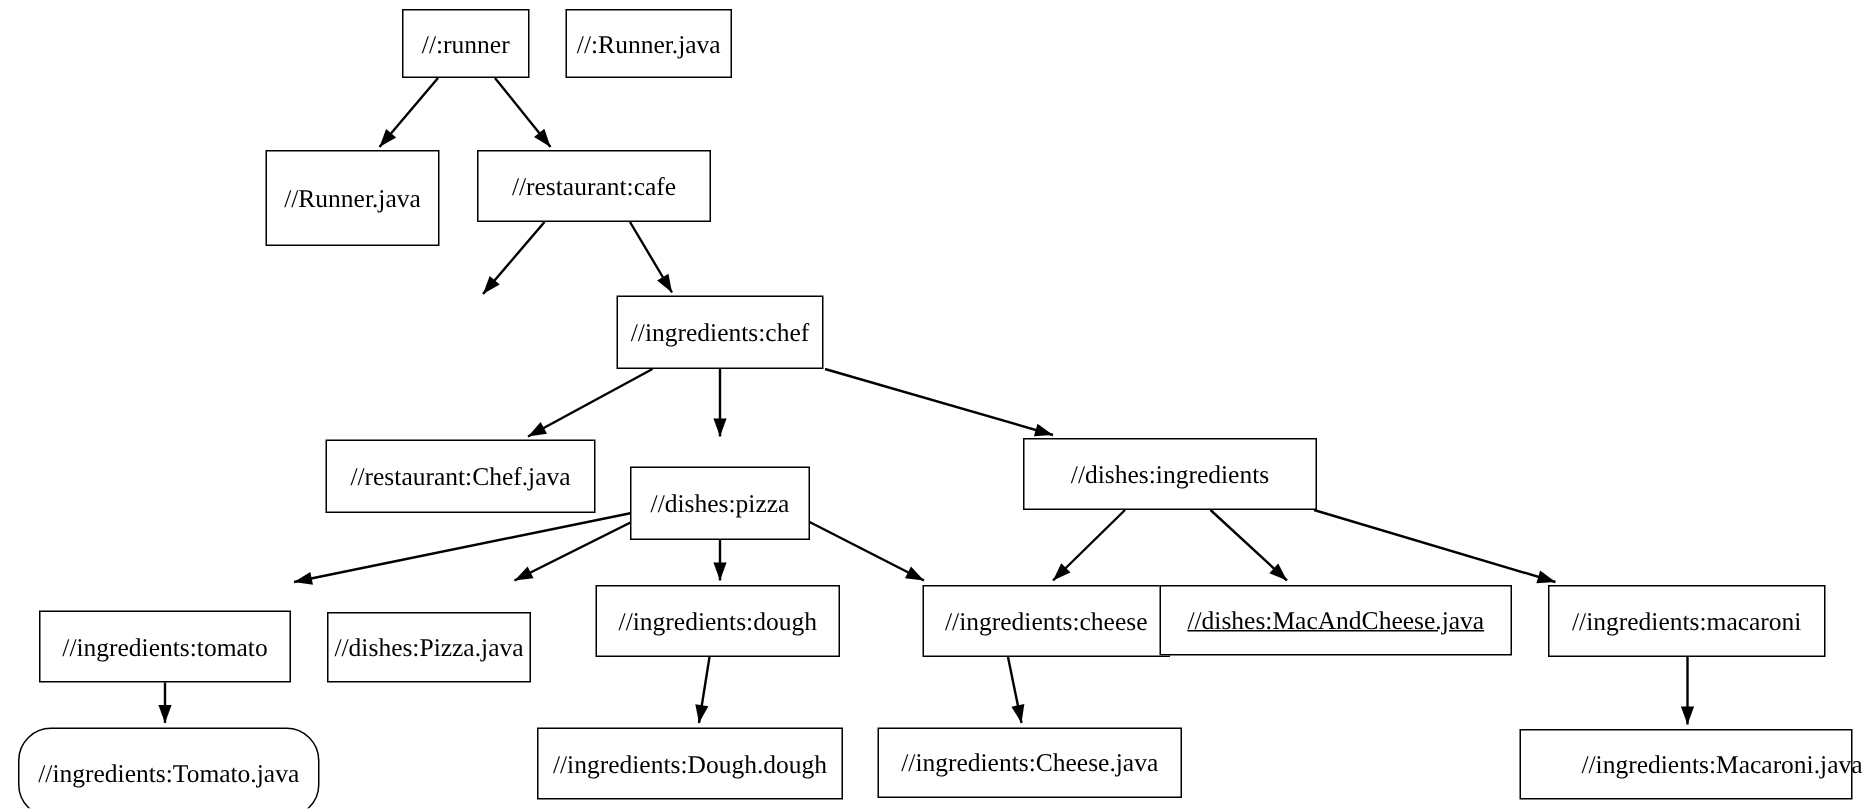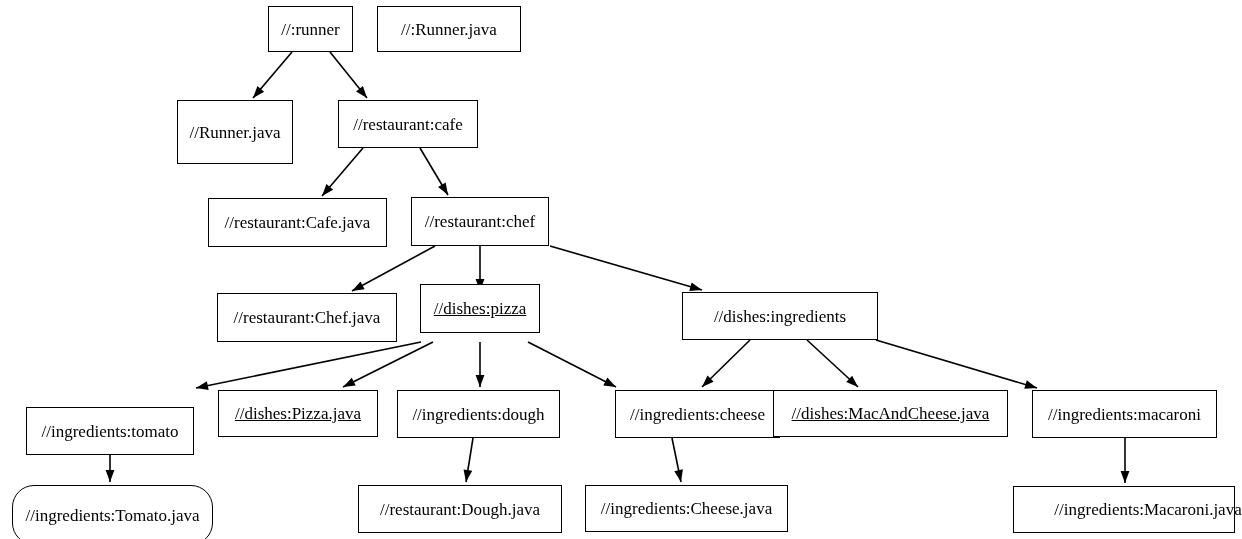--- a/index.html
+++ b/index.html
@@ -25,30 +25,30 @@
     color: #000000;
     display: flex;
     align-items: center;
     justify-content: center;
     font-size: 17px;
     line-height: 1;
     white-space: nowrap;
   }
   
   #n0  { left: 268px;  top: 6px;   width: 85px;  height: 46px; }
-  #n1  { left: 377px;  top: 6px;   width: 144px; height: 46px; }
+  #n1  { left: 377px;  top: 6px;   width: 111px; height: 46px; }
   #n2  { left: 177px;  top: 100px; width: 116px; height: 64px; }
-  #n3  { left: 318px;  top: 100px; width: 140px; height: 48px; margin-left: 20px; }
+  #n3  { left: 318px;  top: 100px; width: 156px; height: 48px; }
   #n4  { left: 208px;  top: 198px; width: 179px; height: 49px; }
   #n5  { left: 411px;  top: 197px; width: 138px; height: 49px; }
   #n6  { left: 217px;  top: 293px; width: 180px; height: 49px; }
-  #n7  { left: 420px;  top: 284px; width: 120px; height: 49px; text-decoration: underline; }
+  #n7  { left: 420px;  top: 311px; width: 120px; height: 49px; }
   #n8  { left: 682px;  top: 292px; width: 196px; height: 48px; }
   #n9  { left: 26px;   top: 407px; width: 168px; height: 48px; }
-  #n10 { left: 218px;  top: 390px; width: 160px; height: 47px; text-decoration: underline; }
+  #n10 { left: 218px;  top: 408px; width: 136px; height: 47px; }
   #n11 { left: 397px;  top: 390px; width: 163px; height: 48px; }
   #n12 { left: 585px;  top: 390px; width: 165px; height: 48px; margin-left: 30px; }
   #n13 { left: 773px;  top: 390px; width: 235px; height: 47px; text-decoration: underline; }
   #n14 { left: 1032px; top: 390px; width: 185px; height: 48px; }
   #n15 { left: 12px;   top: 485px; width: 201px; height: 60px; border-radius: 22px; }
   #n16 { left: 358px;  top: 485px; width: 204px; height: 48px; }
   #n17 { left: 585px;  top: 485px; width: 203px; height: 47px; }
   #n18 { left: 1013px; top: 486px; width: 222px; height: 47px; padding-left: 48px; }
 </style>
 </head>
@@ -81,29 +81,28 @@
       <line x1="473" y1="438" x2="466" y2="482" marker-end="url(#arrow)"></line>
       <line x1="672" y1="438" x2="681" y2="482" marker-end="url(#arrow)"></line>
       <line x1="1125" y1="438" x2="1125" y2="483" marker-end="url(#arrow)"></line>
     </g>
   </svg>
 
   <div class="node" id="n0">//:runner</div>
   <div class="node" id="n1">//:Runner.java</div>
   <div class="node" id="n2">//Runner.java</div>
   <div class="node" id="n3">//restaurant:cafe</div>
-  <div class="node" id="n4">//restaurant:Cafe.java</div>
-  <div class="node" id="n5">//restaurant:chef</div>
+  <div class="node" id="n5">//ingredients:chef</div>
   <div class="node" id="n6">//restaurant:Chef.java</div>
   <div class="node" id="n7">//dishes:pizza</div>
   <div class="node" id="n8">//dishes:ingredients</div>
   <div class="node" id="n9">//ingredients:tomato</div>
   <div class="node" id="n10">//dishes:Pizza.java</div>
   <div class="node" id="n11">//ingredients:dough</div>
   <div class="node" id="n12">//ingredients:cheese</div>
   <div class="node" id="n13">//dishes:MacAndCheese.java</div>
   <div class="node" id="n14">//ingredients:macaroni</div>
   <div class="node" id="n15">//ingredients:Tomato.java</div>
-  <div class="node" id="n16">//restaurant:Dough.java</div>
+  <div class="node" id="n16">//ingredients:Dough.dough</div>
   <div class="node" id="n17">//ingredients:Cheese.java</div>
   <div class="node" id="n18">//ingredients:Macaroni.java</div>
 
 </div>
 
 </body></html>

